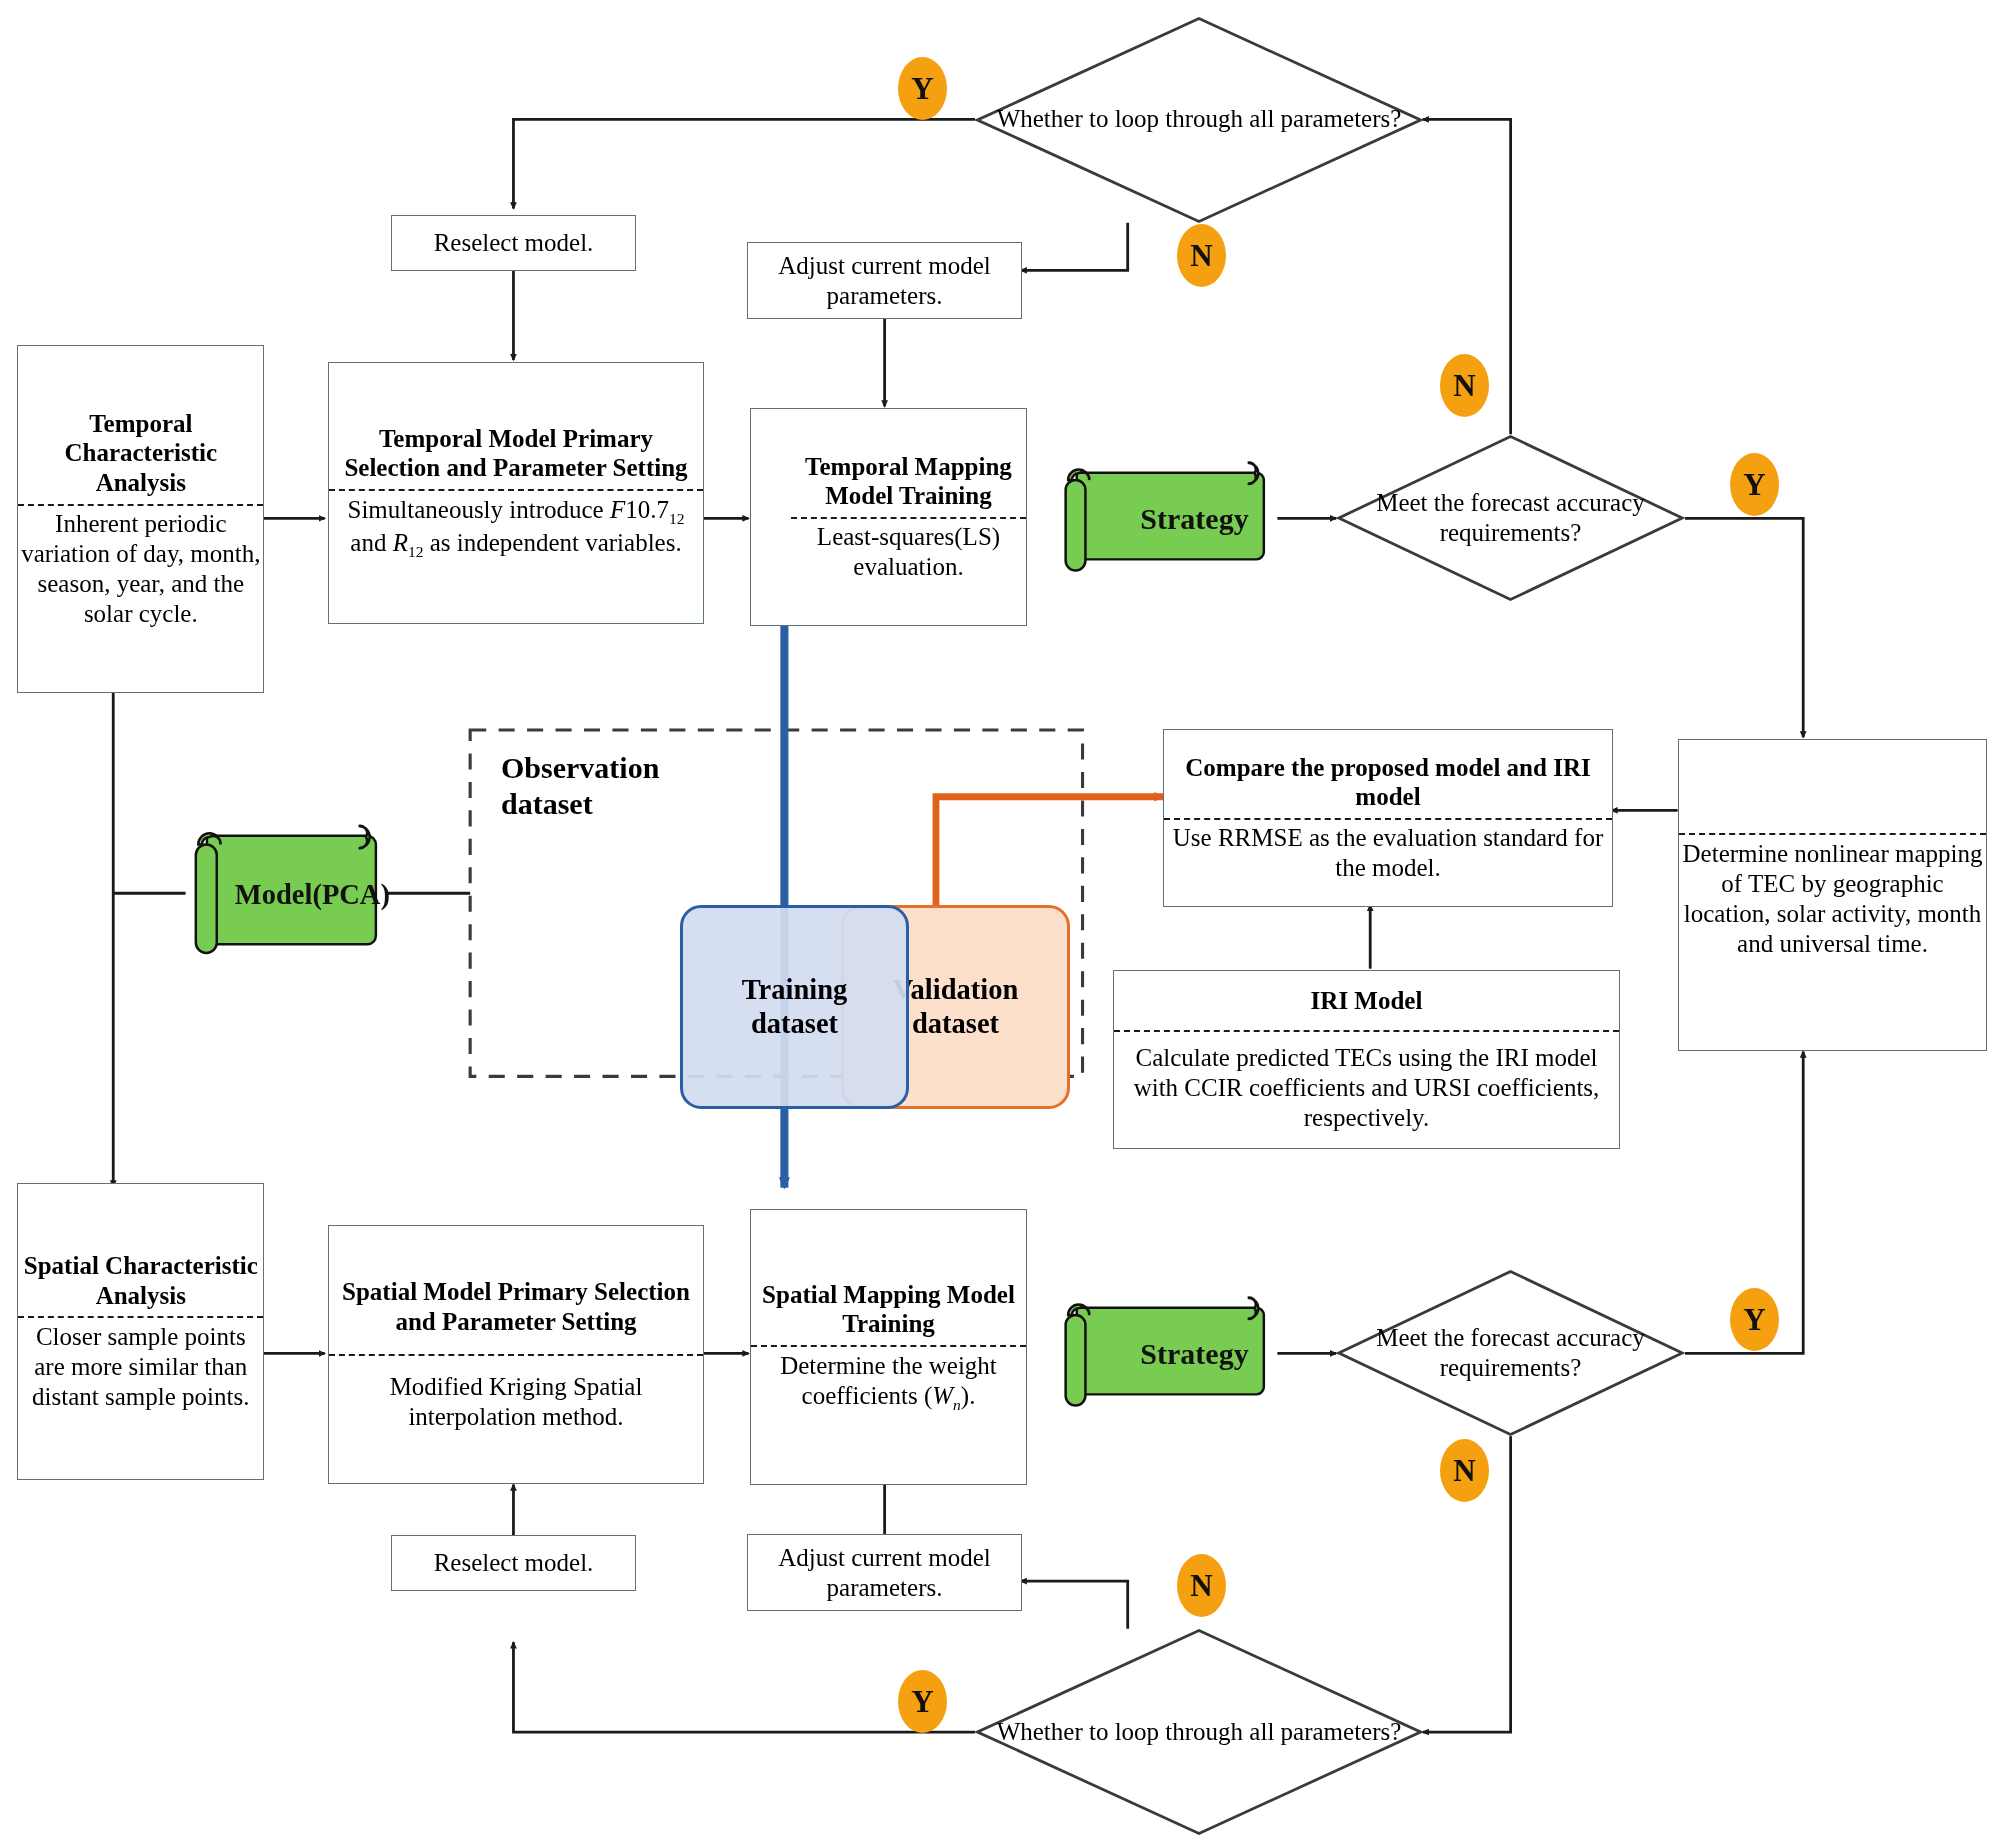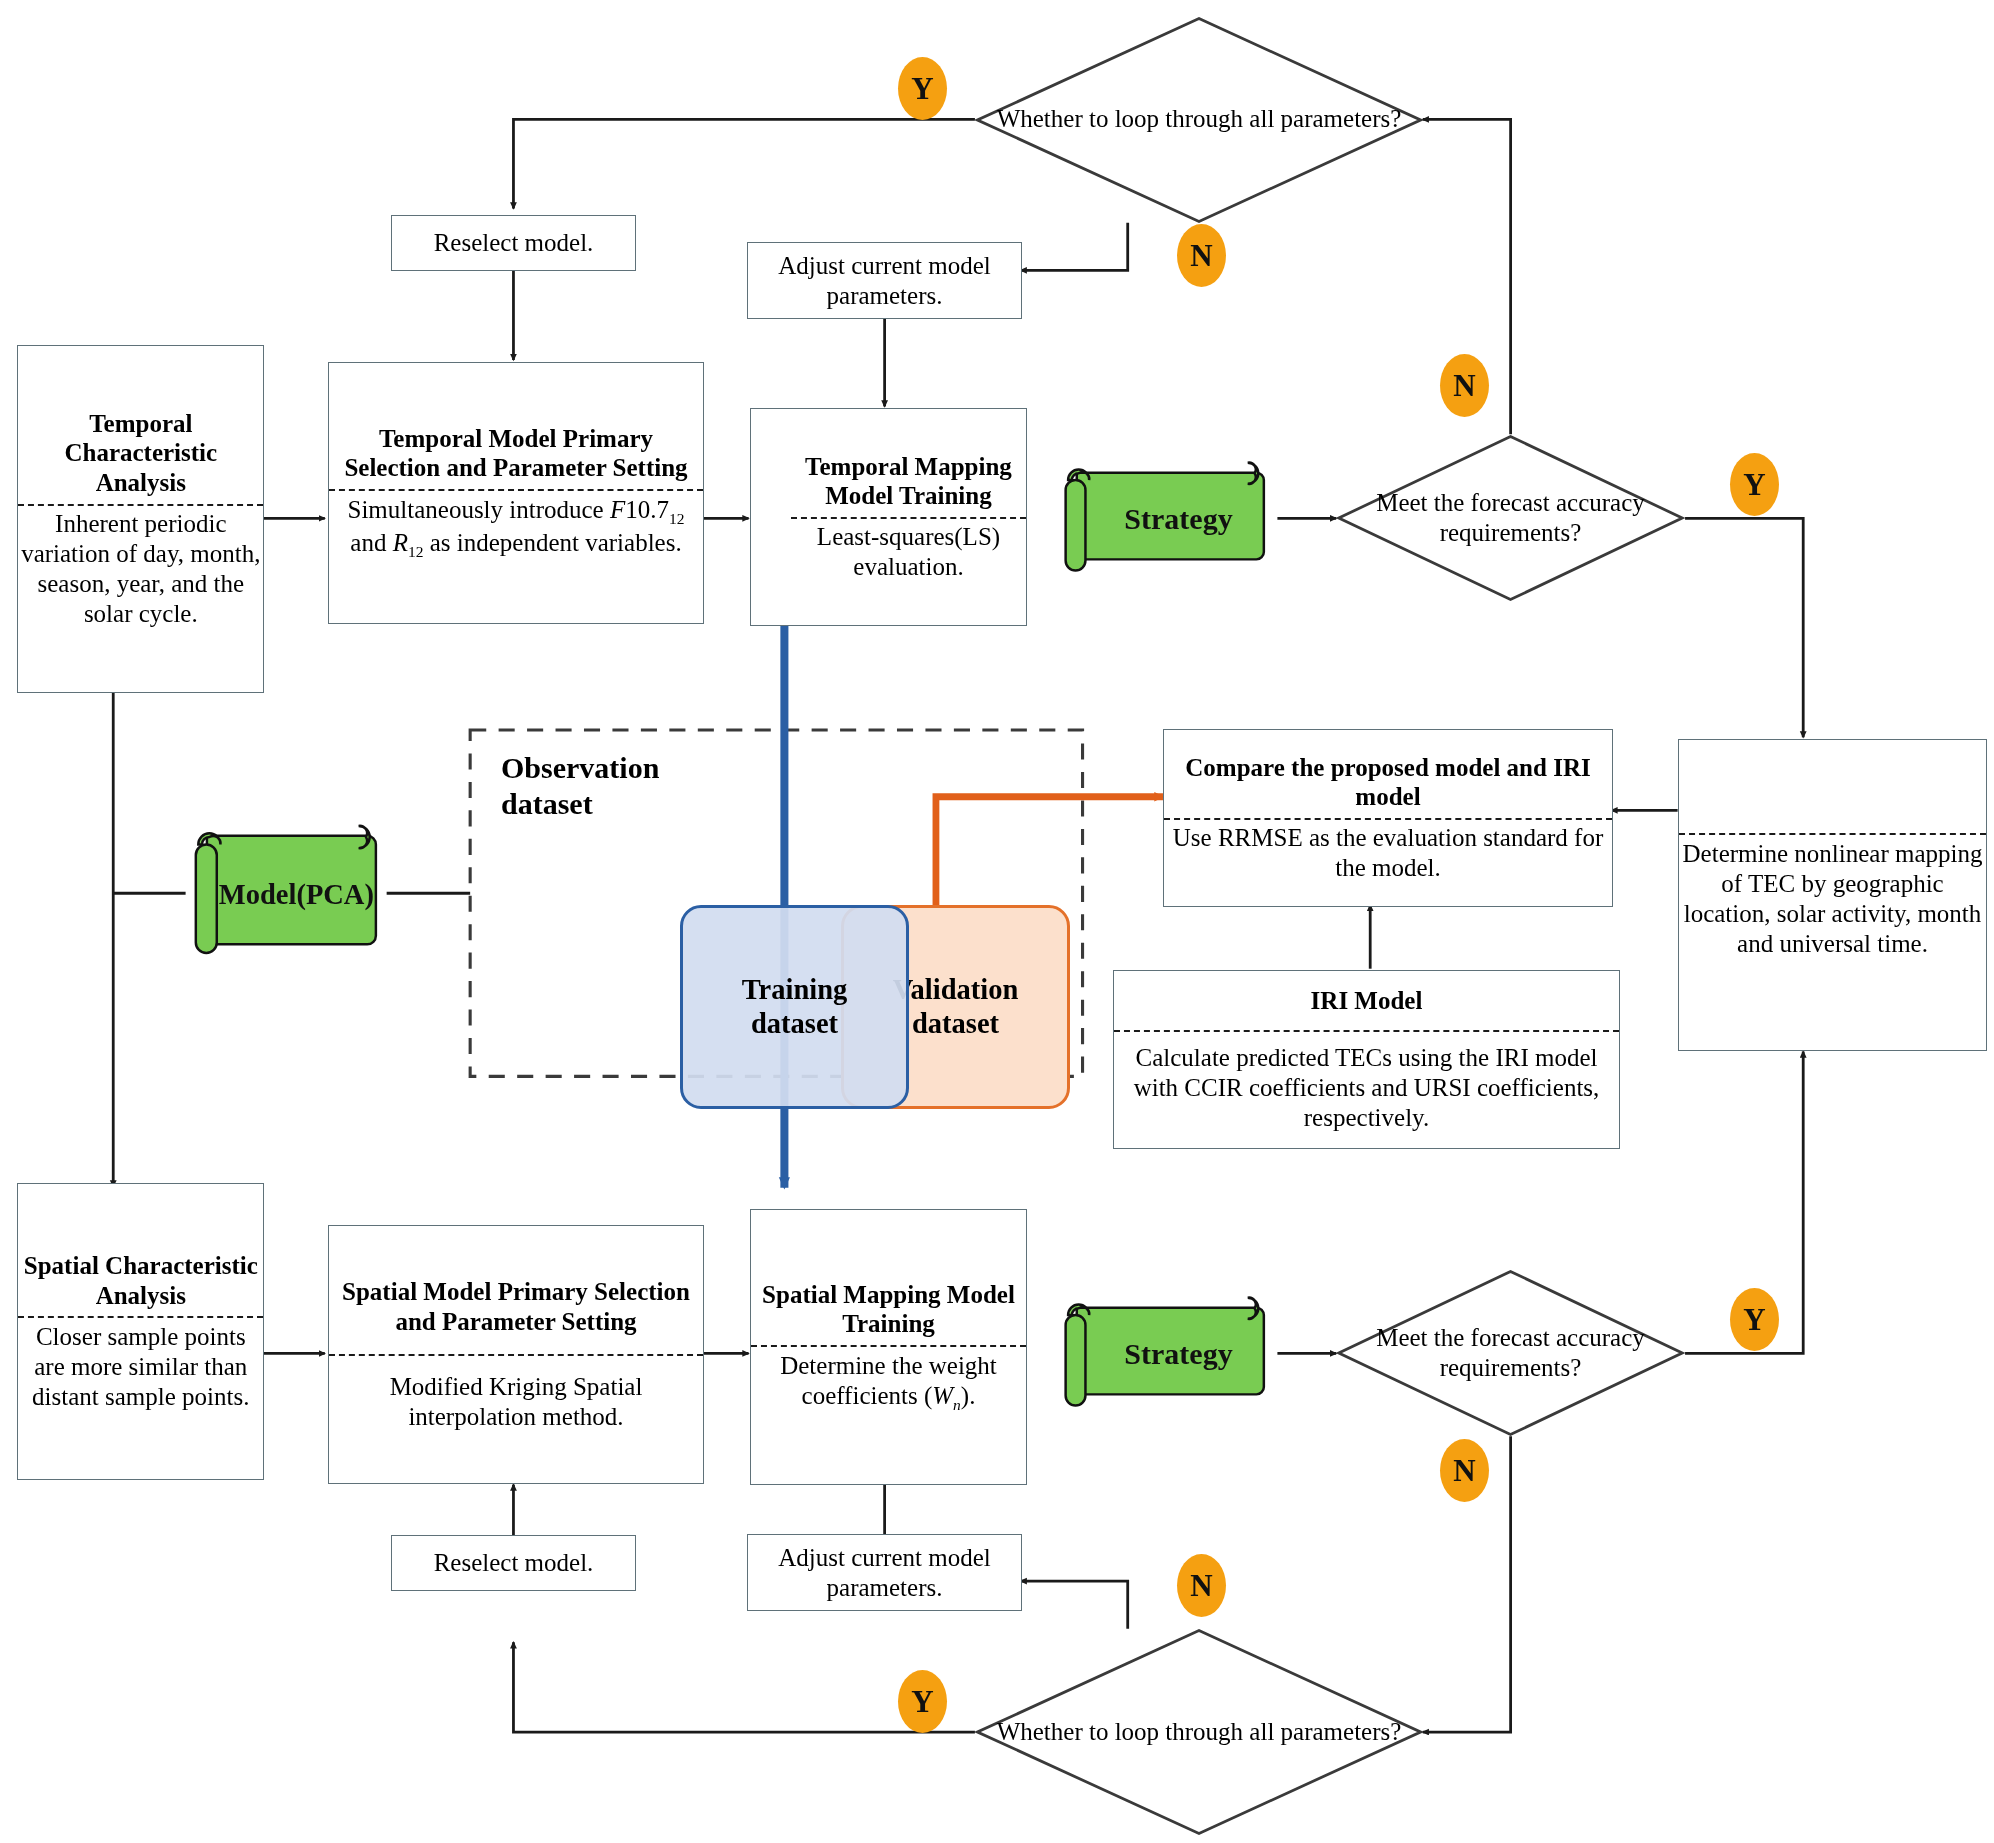--- a/index.html
+++ b/index.html
@@ -18,21 +18,21 @@
   .diamond{position:absolute;}
   .diamond svg{position:absolute;left:0;top:0;}
   .diamond .dtext{position:absolute;left:0;top:0;width:100%;height:100%;
        display:flex;align-items:center;justify-content:center;text-align:center;line-height:1.22;}
 
   .badge{position:absolute;background:#F5A011;border-radius:50%;
          display:flex;align-items:center;justify-content:center;
          font-weight:bold;color:#111;}
 
   .scroll{position:absolute;}
-  .scroll .lbl{position:absolute;left:0;top:0;width:100%;height:100%;
+  .scroll .lbl{position:absolute;left:16px;top:0;width:100%;height:100%;
        display:flex;align-items:center;justify-content:center;font-weight:bold;color:#111;}
 
   .ds{position:absolute;box-sizing:border-box;border-radius:21px;
       display:flex;align-items:center;justify-content:center;text-align:center;
       font-weight:bold;line-height:1.2;}
   .ds.train{background:#d2ddf0;border:3.1px solid #2b5fa4;}
   .ds.valid{background:#fce0cc;border:3.1px solid #e4712a;}
 
   .obslabel{position:absolute;font-weight:bold;line-height:1.2;text-align:left;}
 

